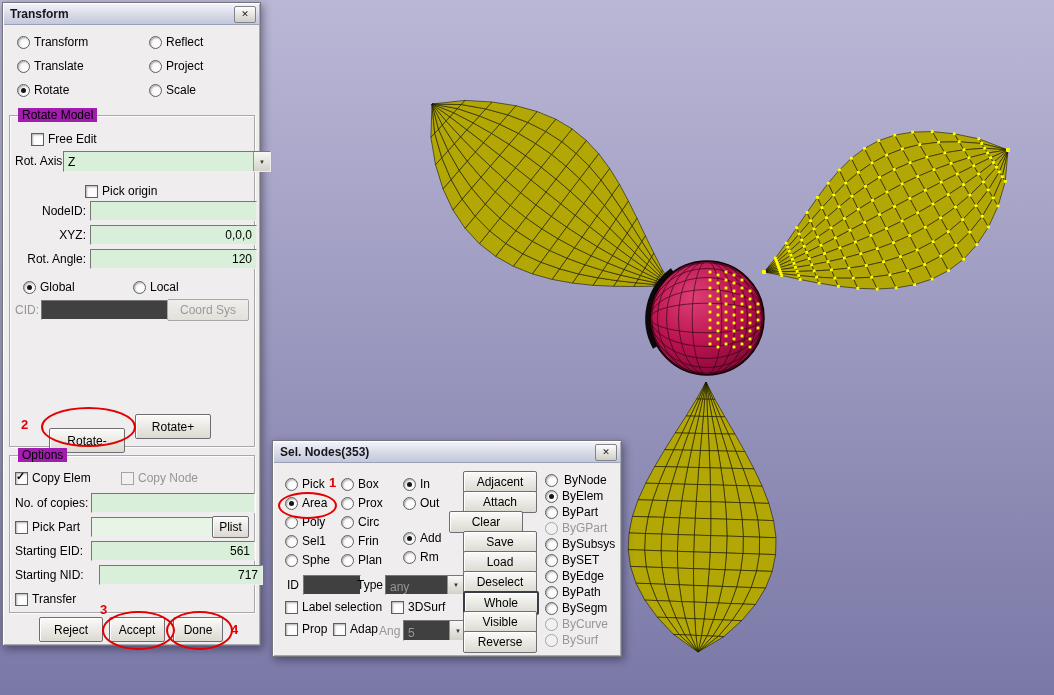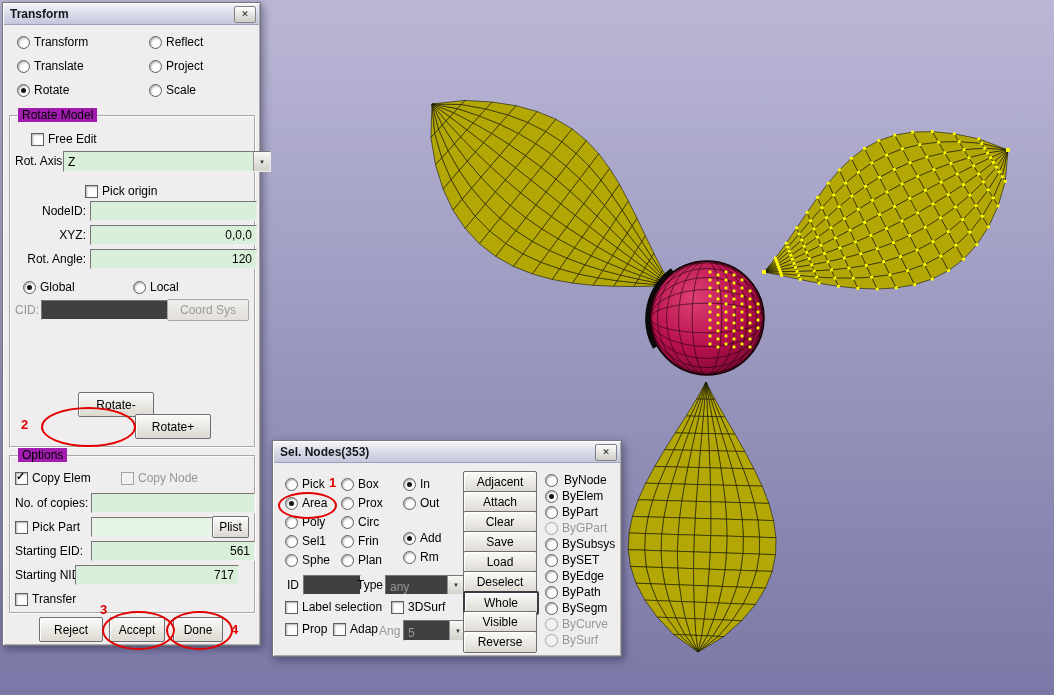--- a/index.html
+++ b/index.html
@@ -816,21 +816,21 @@
     <div class="radio-item" style="left:130px;top:277px;">
       <span class="radio"></span>
         <span>Local</span>
     </div>
 
     <div class="lbl dim" style="left:12px;top:300px;">CID:</div>
     <div class="fld white" style="left:38px;top:297px;width:120px;height:18px;"></div>
     <div class="btn dis" style="left:164px;top:296px;width:80px;height:20px;">Coord Sys</div>
 
     <div class="ann" style="left:18px;top:415px;">2</div>
-    <div class="btn" style="left:46px;top:389px;width:74px;height:23px;margin-left:29px;">Rotate-</div>
+    <div class="btn" style="left:46px;top:425px;width:74px;height:23px;">Rotate-</div>
     <div class="btn" style="left:132px;top:411px;width:74px;height:23px;">Rotate+</div>
     <div class="ellipse" style="left:38px;top:404px;width:91px;height:36px;"></div>
 
     <div class="grp" style="left:6px;top:452px;width:244px;height:156px;">
       <span class="grp-legend">Options</span>
     </div>
 
     <div class="chk-item checked" style="left:12px;top:468px;">
       <span class="chk"></span>
         <span>Copy Elem</span>
@@ -847,21 +847,21 @@
       <span class="chk"></span>
         <span>Pick Part</span>
     </div>
     <div class="fld paler" style="left:88px;top:514px;width:117px;height:18px;"></div>
     <div class="btn" style="left:209px;top:513px;width:35px;height:20px;">Plist</div>
 
     <div class="lbl" style="left:12px;top:541px;">Starting EID:</div>
     <div class="fld right" style="left:88px;top:538px;width:154px;height:18px;">561</div>
 
     <div class="lbl" style="left:12px;top:565px;">Starting NID:</div>
-    <div class="fld right" style="left:72px;top:562px;width:154px;height:18px;">717</div>
+    <div class="fld right" style="left:96px;top:562px;width:154px;height:18px;">717</div>
 
     <div class="chk-item" style="left:12px;top:589px;">
       <span class="chk"></span>
         <span>Transfer</span>
     </div>
 
     <div class="btn" style="left:36px;top:614px;width:62px;height:23px;">Reject</div>
     <div class="ann" style="left:97px;top:600px;">3</div>
     <div class="btn" style="left:106px;top:614px;width:54px;height:23px;">Accept</div>
     <div class="ellipse" style="left:99px;top:608px;width:69px;height:35px;"></div>
@@ -964,21 +964,21 @@
         <span>Adap</span>
     </div>
     <div class="lbl dim" style="left:106px;top:183px;">Ang</div>
     <div class="fld white combo" style="left:130px;top:179px;width:40px;height:19px;">
       <span class="dim">5</span>
       <span class="arrow">▼</span>
     </div>
 
     <div class="btn" style="left:190px;top:30px;width:72px;height:20px;">Adjacent</div>
     <div class="btn" style="left:190px;top:50px;width:72px;height:20px;">Attach</div>
-    <div class="btn" style="left:190px;top:70px;width:72px;height:20px;">Clear</div>
+    <div class="btn" style="left:176px;top:70px;width:72px;height:20px;">Clear</div>
     <div class="btn" style="left:190px;top:90px;width:72px;height:20px;">Save</div>
     <div class="btn" style="left:190px;top:110px;width:72px;height:20px;">Load</div>
     <div class="btn" style="left:190px;top:130px;width:72px;height:20px;">Deselect</div>
     <div class="btn emph" style="left:190px;top:150px;width:72px;height:20px;">Whole</div>
     <div class="btn" style="left:190px;top:170px;width:72px;height:20px;">Visible</div>
     <div class="btn" style="left:190px;top:190px;width:72px;height:20px;">Reverse</div>
 
     <div class="radio-item" style="left:272px;top:32px;gap:6px;">
       <span class="radio"></span>
         <span>ByNode</span>

